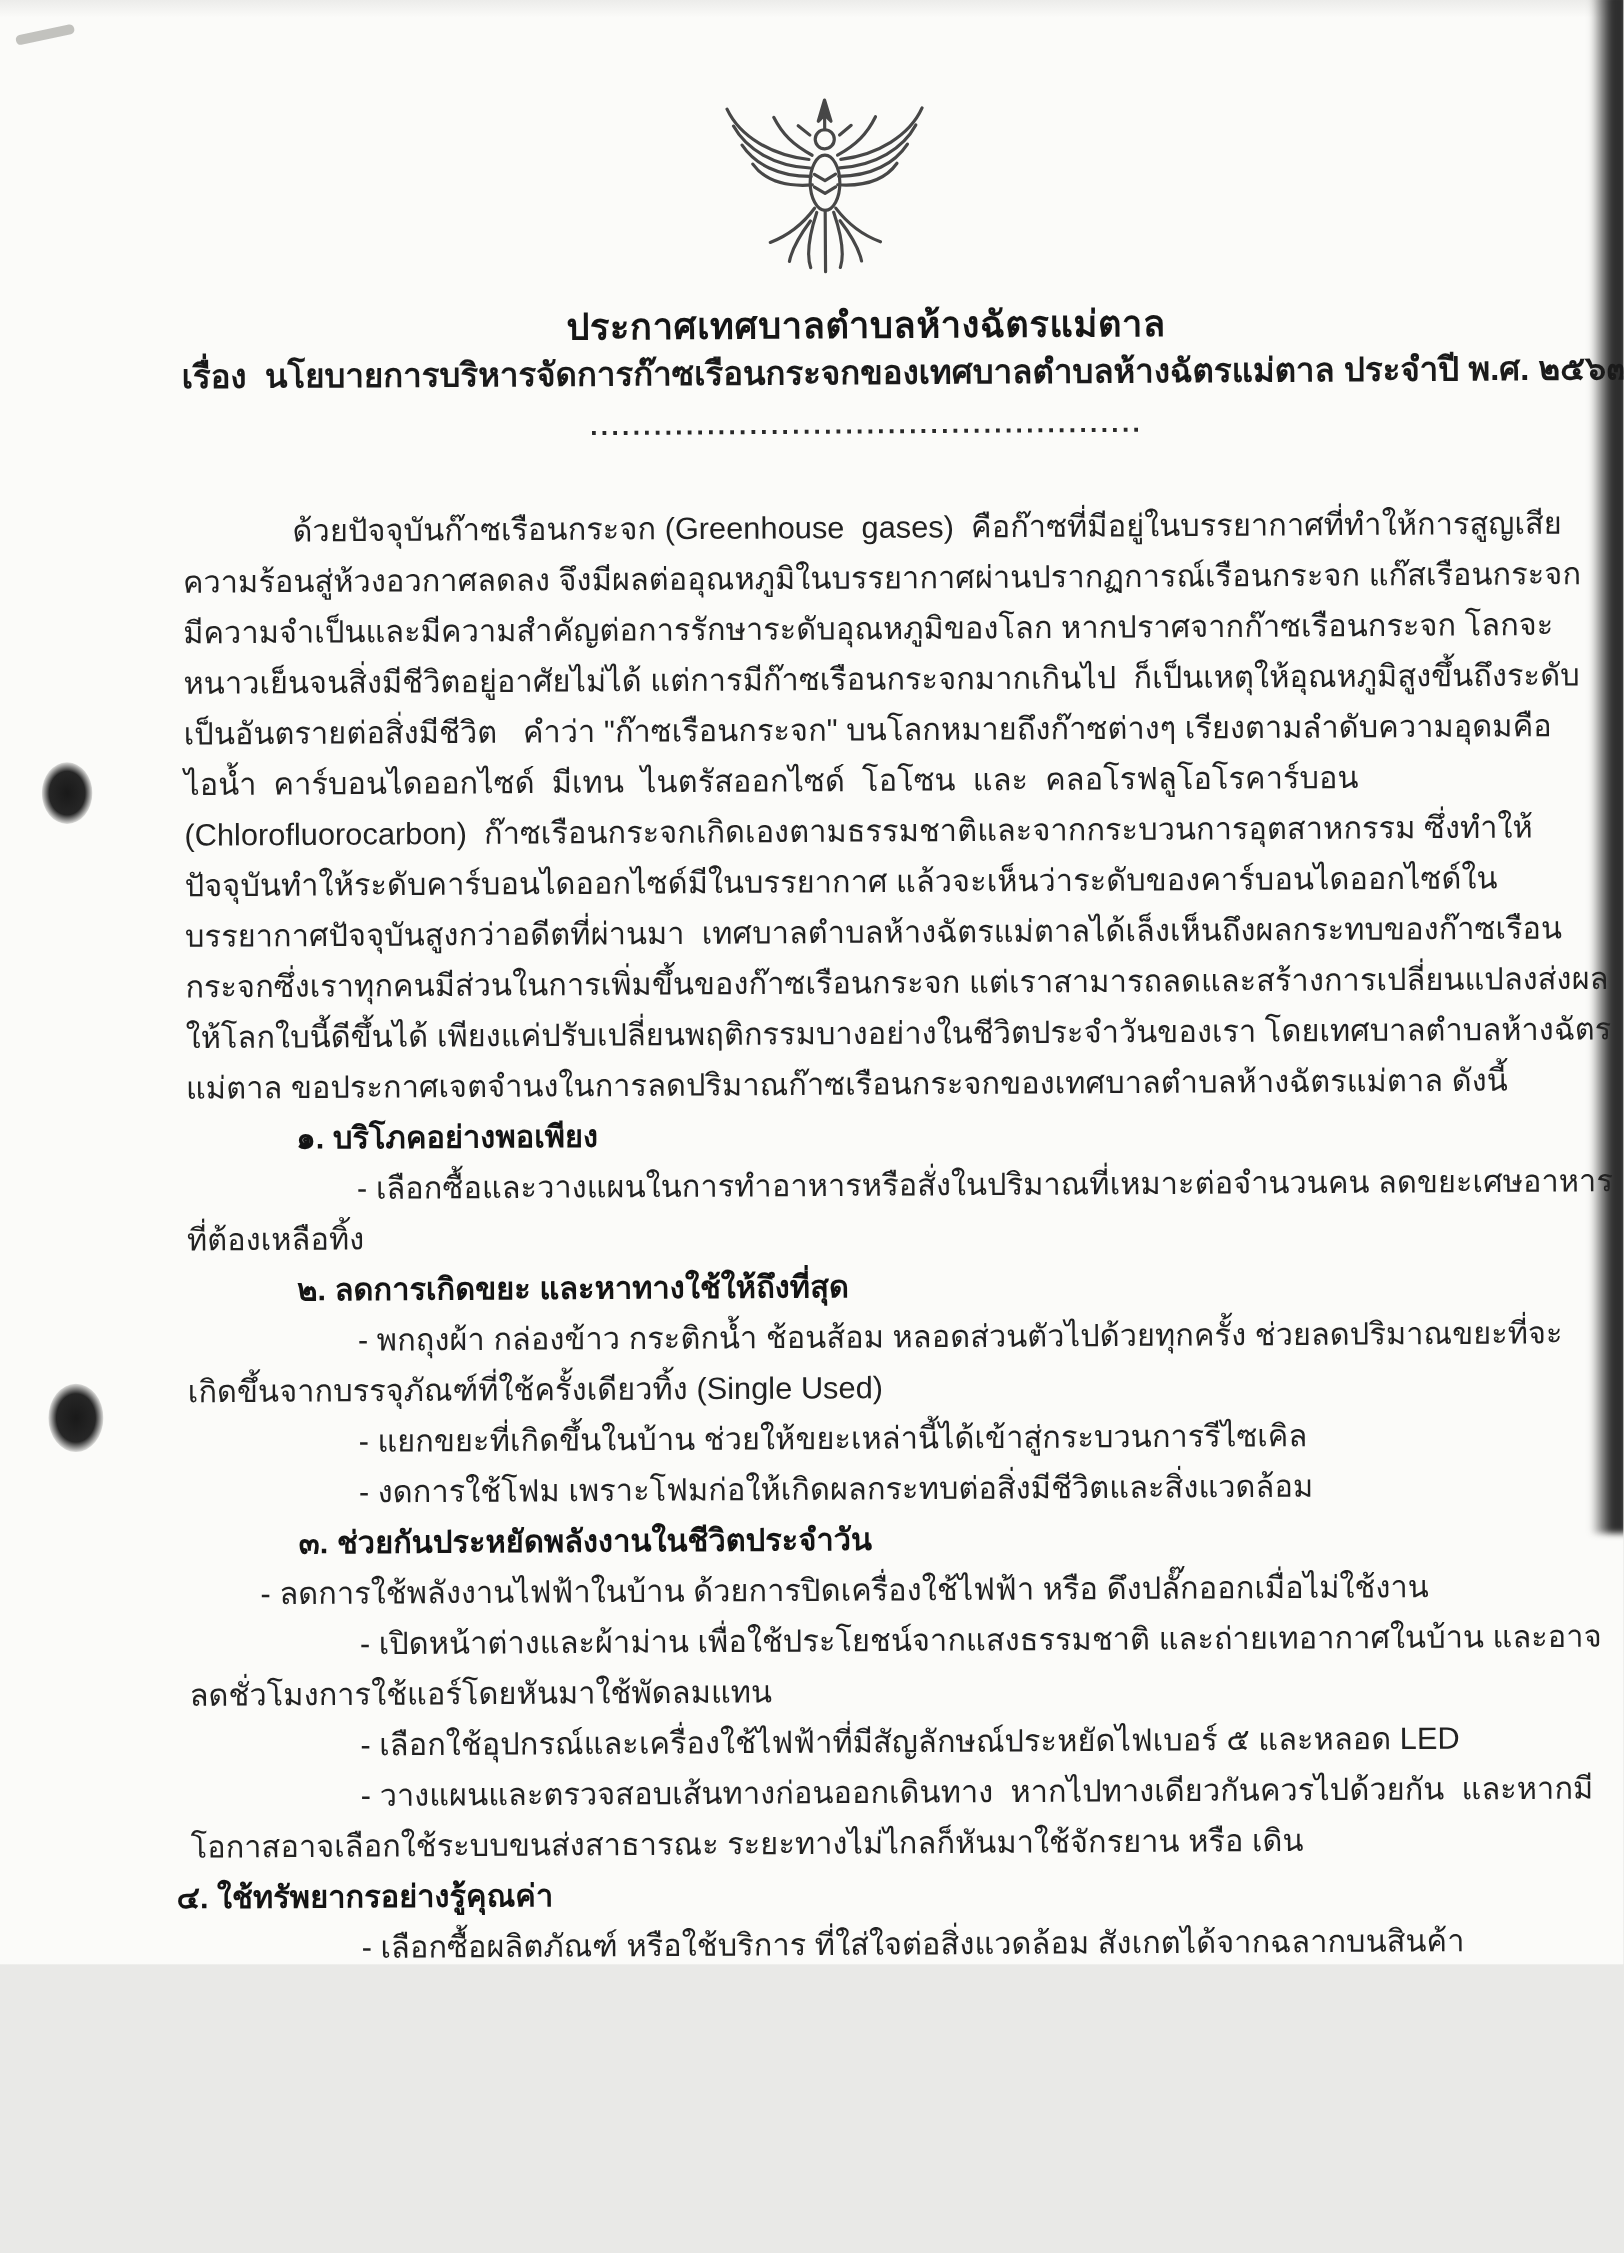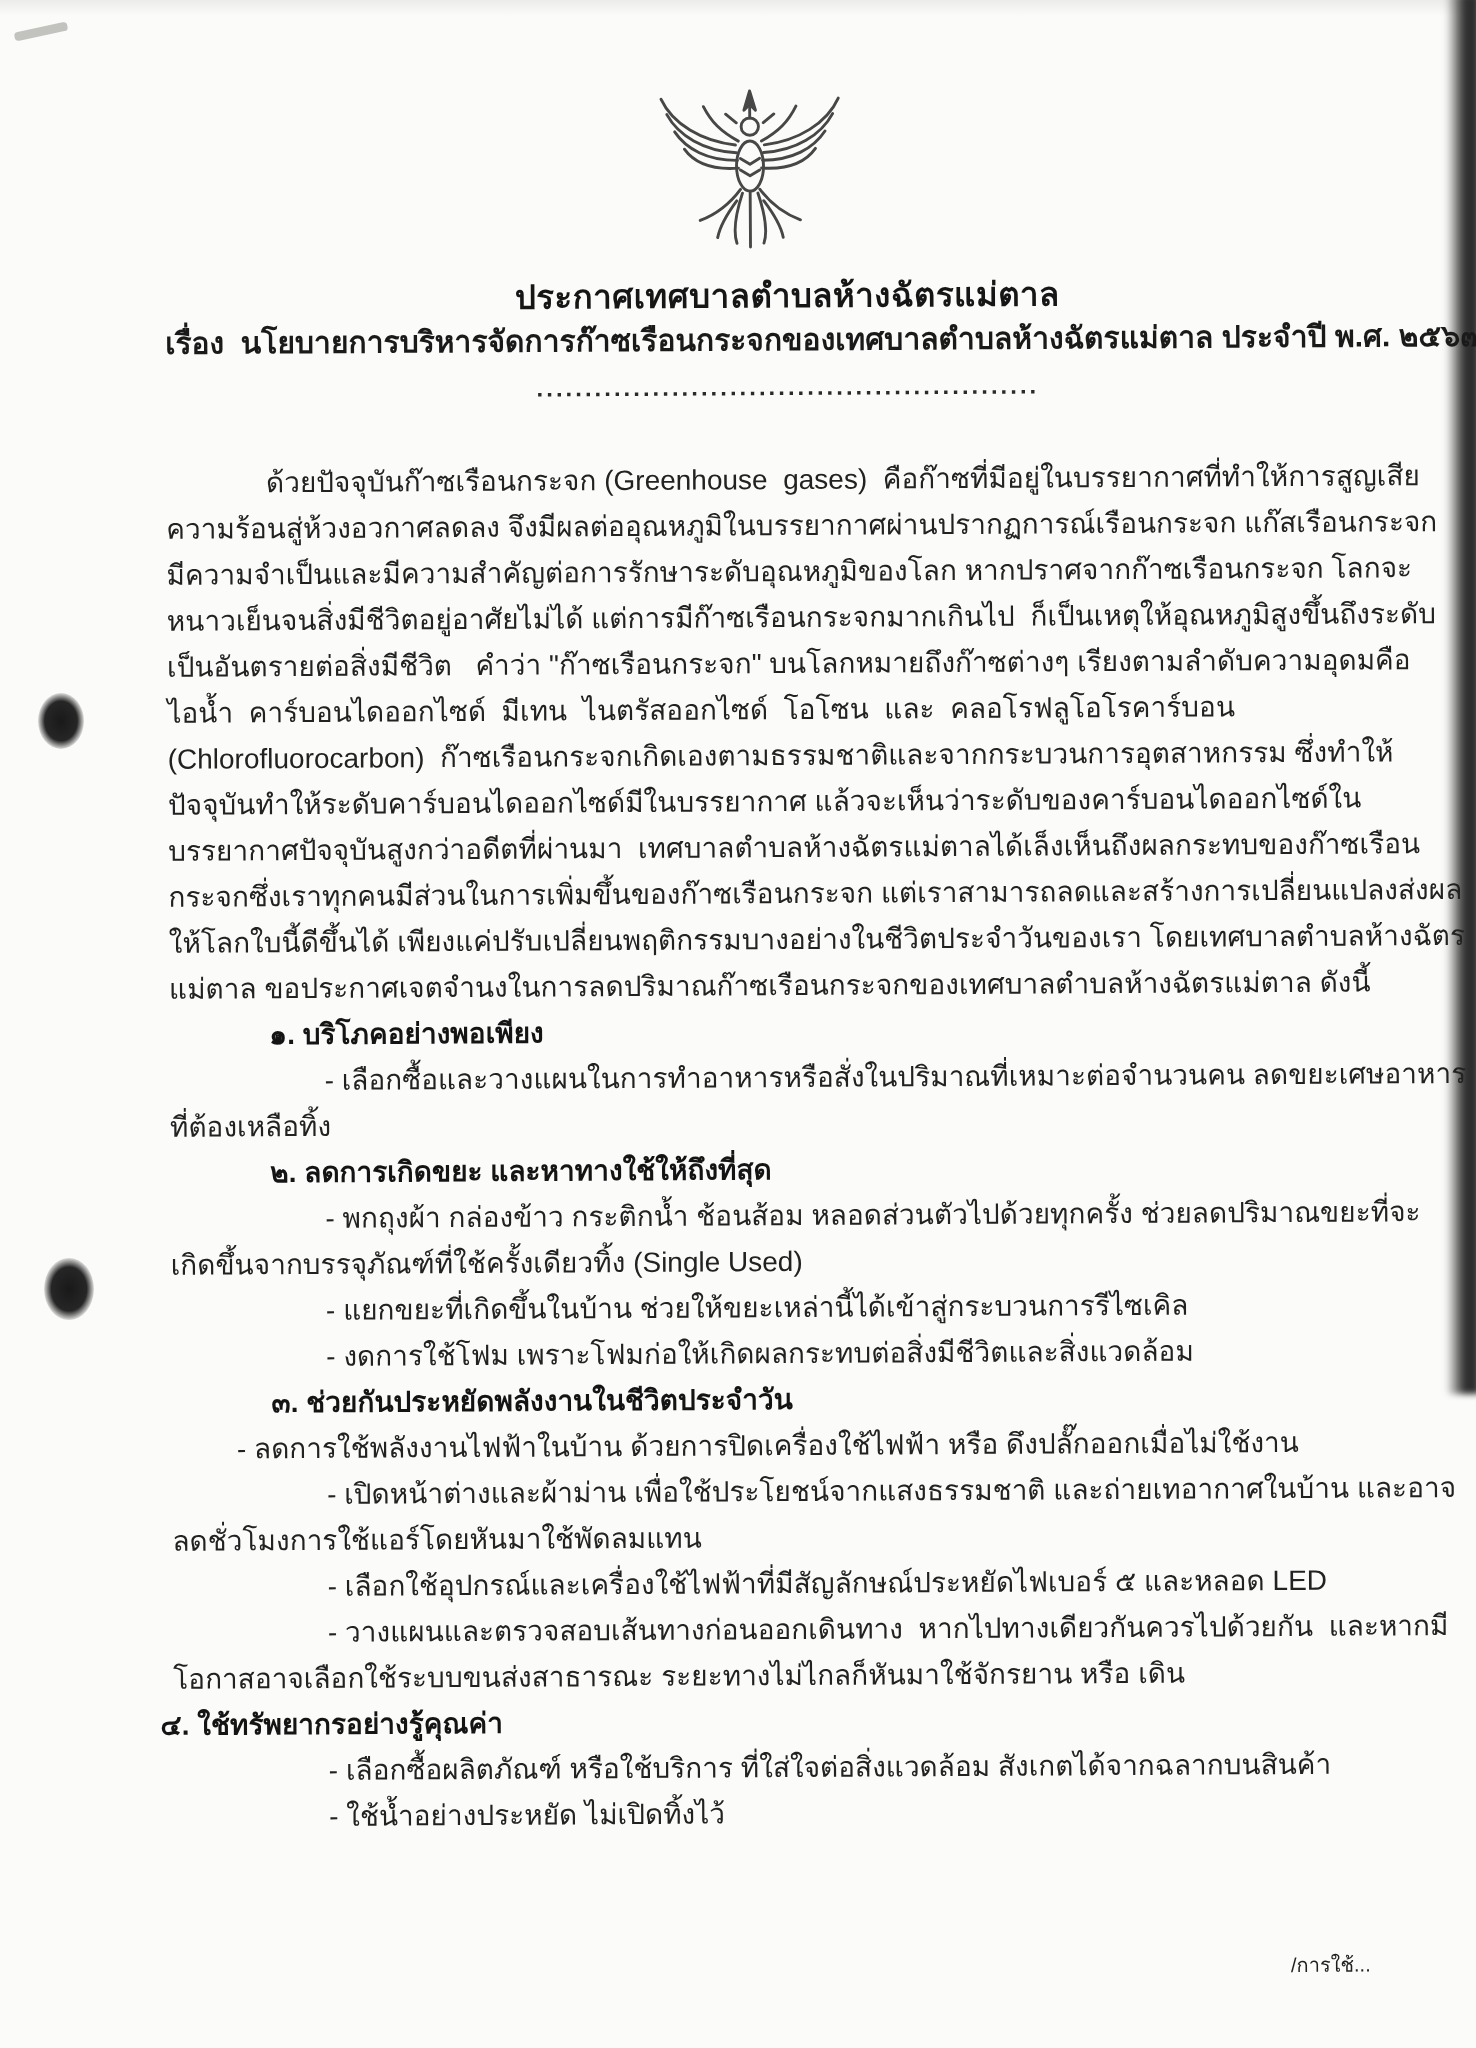--- a/index.html
+++ b/index.html
@@ -1,18 +1,18 @@
 <!DOCTYPE html>
 <html><head>
 <meta charset="utf-8">
 <style>
   * { margin:0; padding:0; box-sizing:border-box; }
   html, body { background:#e9e9e7; }
   .page {
-    position:relative; width:1476px; height:2048px;
+    position:relative; width:1476px; height:1786px;
     background:linear-gradient(#ececea 0px, #fbfbf9 16px, #fbfbf9 100%);
     overflow:hidden; font-family:"Liberation Sans", sans-serif; color:#222;
   }
   .content {
     position:absolute; left:163px; top:0; width:1245px; height:2048px;
     transform:rotate(-0.35deg); transform-origin:50% 0;
   }
   .emblem { width:212px; height:185px; margin:84px 0 0 480px; }
   .doc-title {
     text-align:center; font-size:33px; font-weight:bold; color:#161616;

